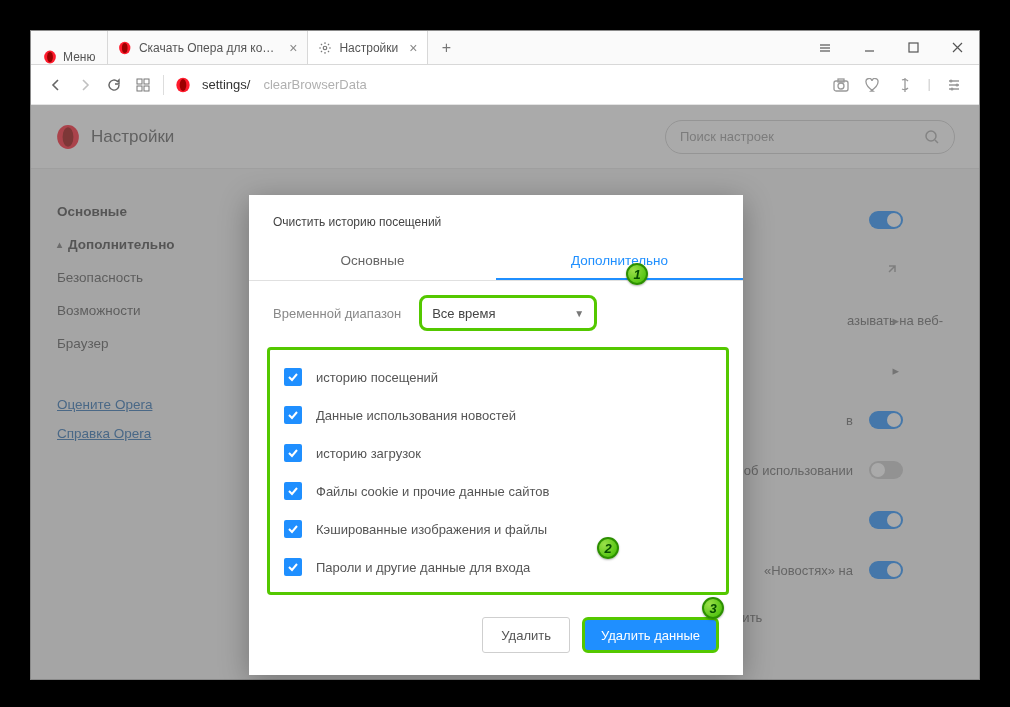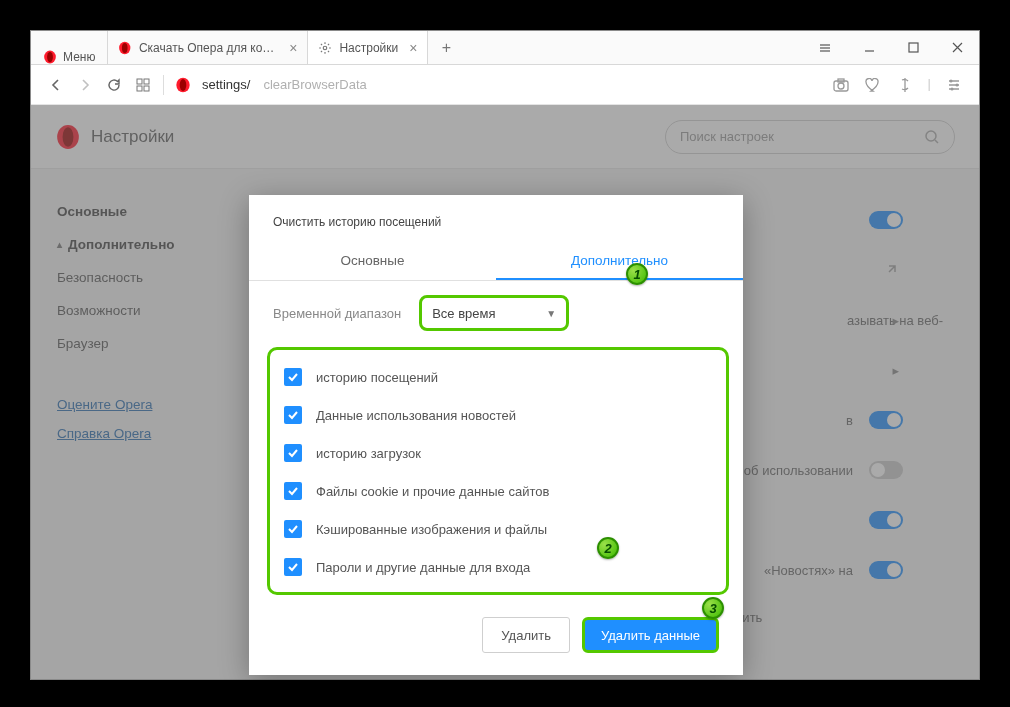--- a/index.html
+++ b/index.html
@@ -52,24 +52,24 @@
 
   
   .dialog { position:absolute; left:218px; top:90px; width:494px; background:#fff; box-shadow: 0 6px 28px rgba(0,0,0,0.3); z-index:10; }
   .dialog-title { padding: 20px 24px 14px; font-size: 12px; color:#444; font-weight: 500; }
   .dialog-tabs { display:flex; border-bottom: 1px solid #e0e0e0; font-size:13.5px; }
   .dialog-tab { flex:1; text-align:center; padding: 10px 0; color:#666; }
   .dialog-tab.active { color: #1f8fff; border-bottom: 2px solid #1f8fff; font-weight:500; }
 
   .time-row { display:flex; align-items:center; padding: 14px 24px 6px; font-size: 13px; color:#888; gap: 18px; }
   .time-label { }
-  .time-select { position:relative; border: 3px solid #54c800; border-radius: 8px; height: 36px; width: 150px; display:flex; align-items:center; padding: 0 10px; font-size: 13px; color:#444; }
+  .time-select { position:relative; border: 3px solid #54c800; border-radius: 8px; height: 36px; width: 178px; display:flex; align-items:center; padding: 0 10px; font-size: 13px; color:#444; }
   .time-select .caret { margin-left:auto; font-size:10px; color:#777;}
 
-  .checks { margin: 10px 14px 4px 18px; border: 3px solid #54c800; border-radius: 10px; padding: 8px 12px 0px 12px; position:relative; height: 248px; overflow:hidden; }
+  .checks { margin: 10px 14px 4px 18px; border: 3px solid #54c800; border-radius: 4px; padding: 8px 12px 0px 12px; position:relative; height: 248px; overflow:hidden; }
   .check-row { display:flex; align-items:center; gap: 14px; padding: 10px 2px; font-size: 13px; color:#555; }
   .check-row:last-child{ padding-bottom:0; margin-bottom:-6px;}
   .checkbox { width:18px; height:18px; background:#1f8fff; border-radius:2px; display:flex; align-items:center; justify-content:center; flex-shrink:0;}
   .checkbox svg { width:12px; height:12px; }
 
   .dialog-actions { display:flex; justify-content:flex-end; gap: 12px; padding: 18px 24px 22px; }
   .btn-cancel { height:36px; padding: 0 18px; border:1px solid #cfcfcf; background:#fff; border-radius:3px; font-size:13px; color:#555; display:flex; align-items:center; }
   .btn-delete { height:36px; padding: 0 16px; background:#1f8fff; border-radius:6px; font-size:13px; color:#fff; display:flex; align-items:center; border: 3px solid #54c800; font-weight:500; }
 
   

